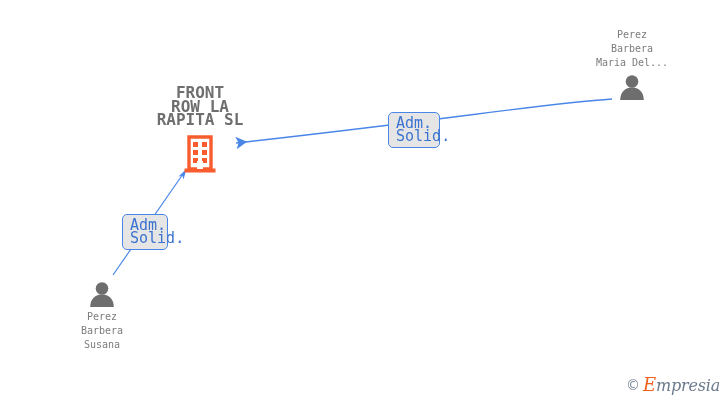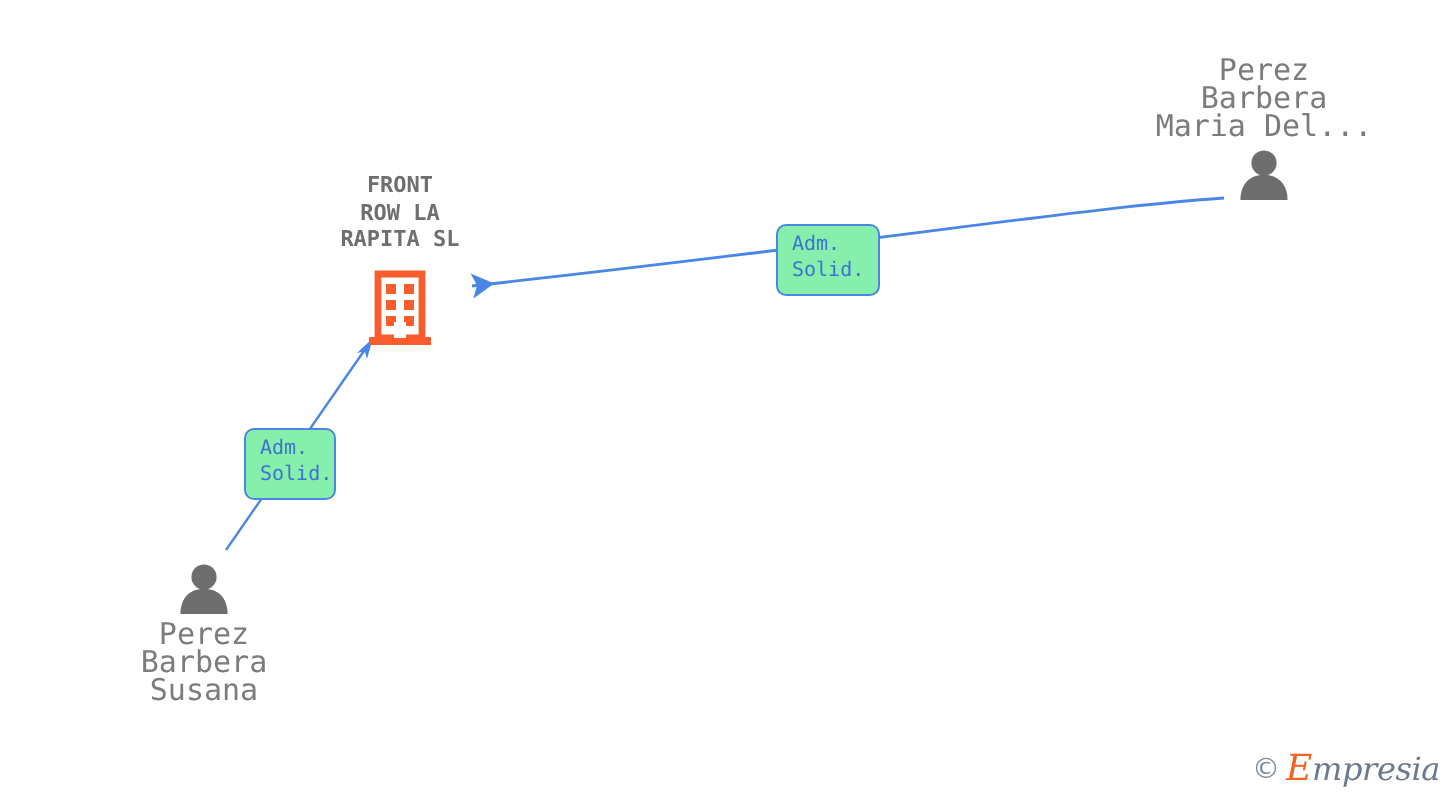--- a/index.html
+++ b/index.html
@@ -22,21 +22,21 @@
 
   
   .company-node{
     position:absolute;
     left:148px;top:86px;
     width:104px;
     text-align:center;
   }
   .company-title{
     font-family:"DejaVu Sans Mono","Liberation Mono",monospace;
-    font-size:11px;
+    font-size:16px;
     font-weight:bold;
     line-height:13.5px;
     color:#6f6f6f;
     letter-spacing:0px;
     white-space:pre-line;
   }
   .building-wrap{
     margin-top:7px;
     display:flex;
     justify-content:center;
@@ -45,40 +45,40 @@
   
   .person-node{
     position:absolute;
     width:120px;
     text-align:center;
   }
   .person-node.top-right{ left:572px; top:28px; }
   .person-node.bottom-left{ left:42px; top:281px; }
   .person-label{
     font-family:"DejaVu Sans Mono","Liberation Mono",monospace;
-    font-size:15px;
+    font-size:10px;
     line-height:14px;
     color:#7c7c7c;
     white-space:pre-line;
   }
   .person-wrap{display:flex;justify-content:center;}
   .person-node.top-right .person-wrap{margin-top:4px;}
   .person-node.bottom-left .person-label{margin-top:3px;}
 
   
   .rel-box{
     position:absolute;
     box-sizing:border-box;
     border:1px solid #4a86e8;
     border-radius:5px;
-    background:#86efac;
+    background:#e5e5e5;
     padding:4px 7px 5px 7px;
     color:#3b74d0;
     font-family:"DejaVu Sans Mono","Liberation Mono",monospace;
-    font-size:10px;
+    font-size:15px;
     line-height:12.5px;
     text-align:left;
     white-space:pre-line;
     z-index:5;
   }
   .rel-box.r1{ left:388px; top:112px; width:52px; }
   .rel-box.r2{ left:122px; top:214px; width:46px; }
 
   
   .watermark{

